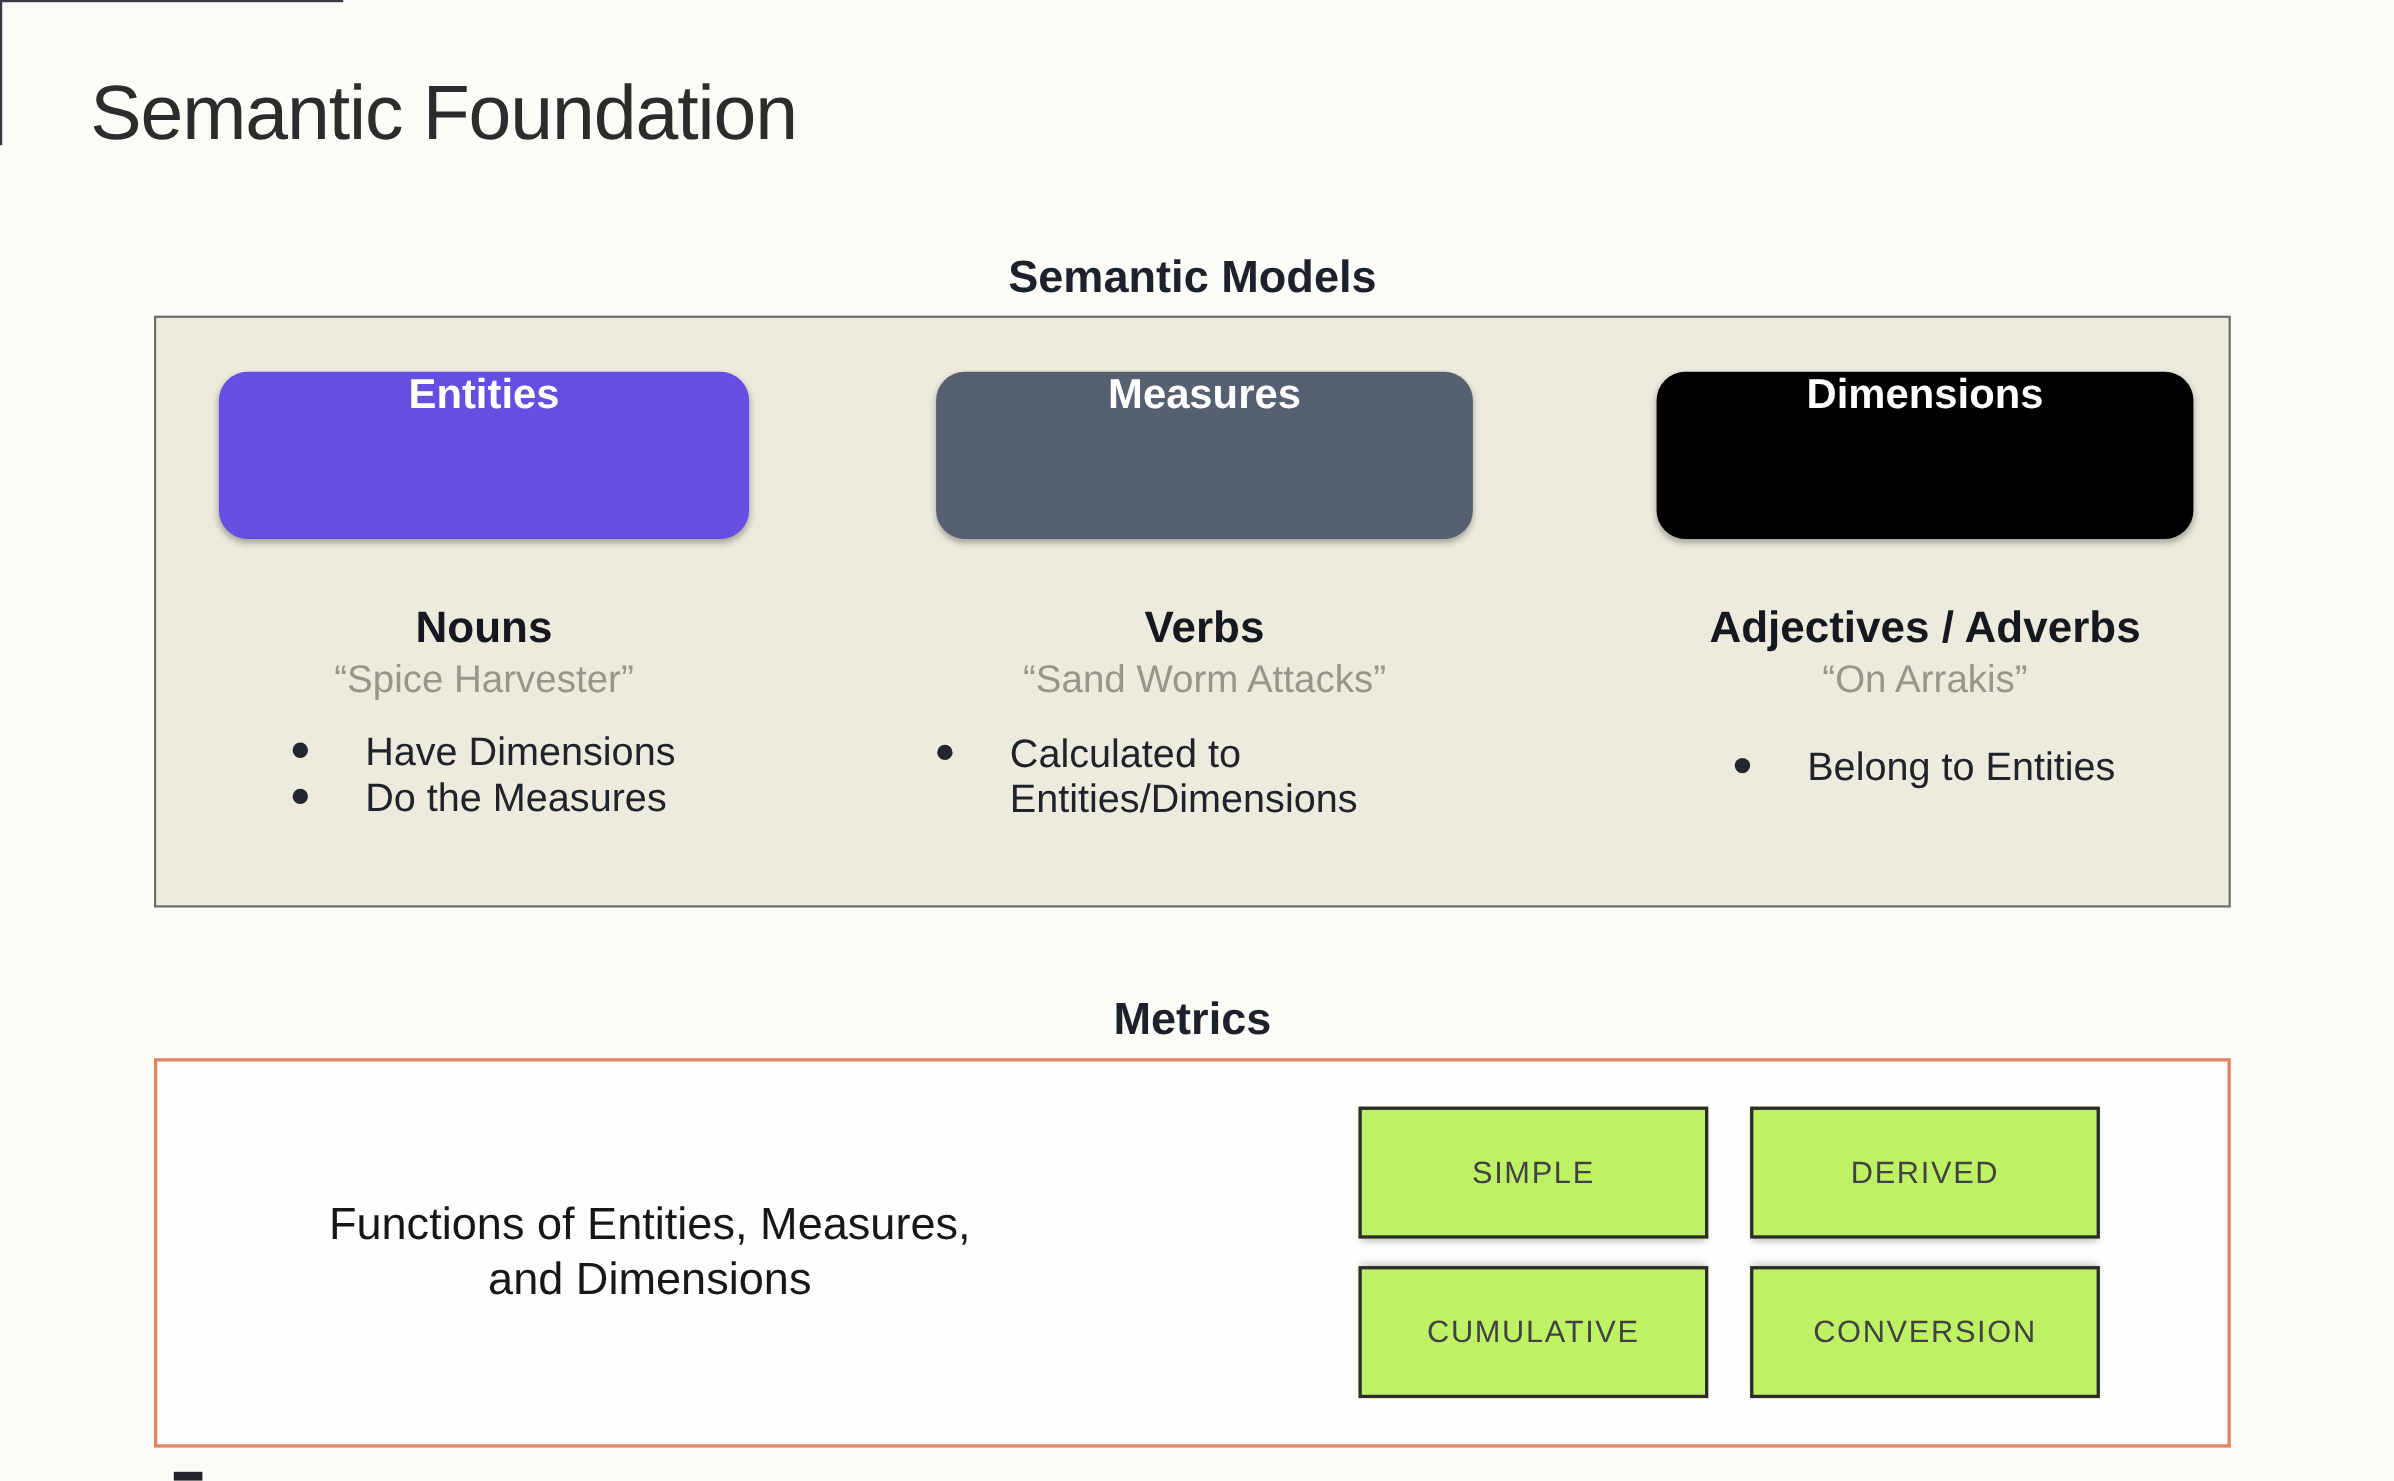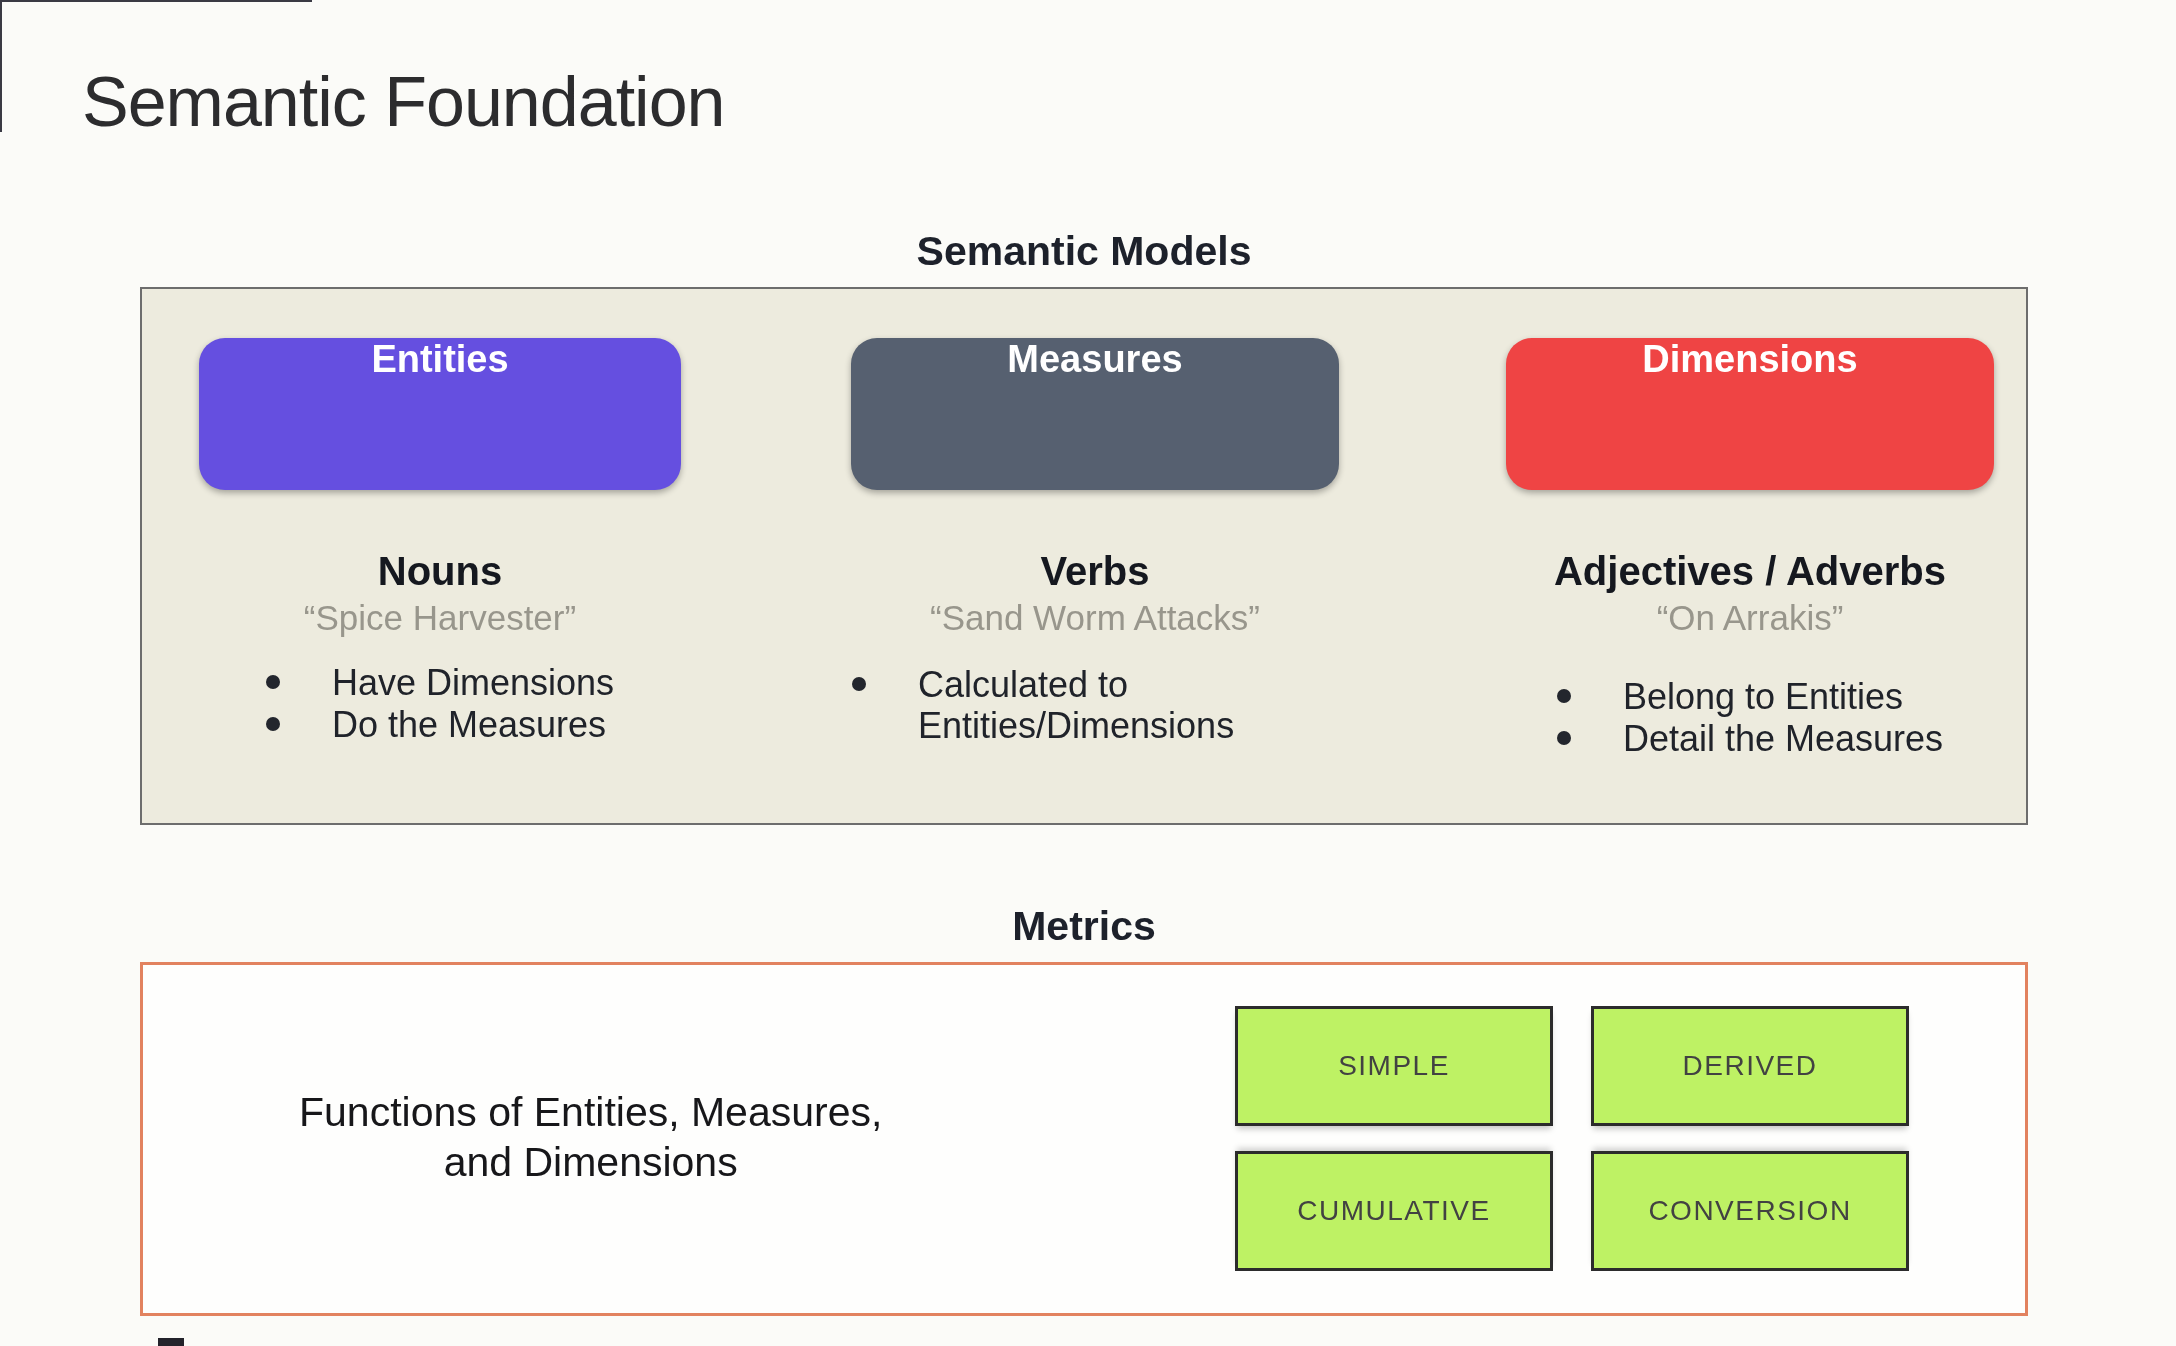--- a/index.html
+++ b/index.html
@@ -105,21 +105,21 @@
   <div class="section-heading sm-heading">Semantic Models</div>
 
   <div class="sm-panel" style="background: rgb(237, 235, 222);">
 
     <div class="model-button btn-entities" style="background: rgb(101, 79, 224);">
       <span>Entities</span>
     </div>
     <div class="model-button btn-measures" style="background: rgb(86, 96, 112);">
       <span>Measures</span>
     </div>
-    <div class="model-button btn-dimensions" style="background: #ef4444;">
+    <div class="model-button btn-dimensions" style="background: #000000;">
       <span>Dimensions</span>
     </div>
 
     <div class="model-col col-entities">
       <div class="pos-label">Nouns</div>
       <div class="pos-quote">“Spice Harvester”</div>
       <ul class="bullets">
         <li>
           <span class="bullet-dot"></span>
           <span class="bullet-text">Have Dimensions</span>
@@ -143,24 +143,20 @@
     </div>
 
     <div class="model-col col-dimensions">
       <div class="pos-label">Adjectives / Adverbs</div>
       <div class="pos-quote">“On Arrakis”</div>
       <ul class="bullets">
         <li>
           <span class="bullet-dot"></span>
           <span class="bullet-text">Belong to Entities</span>
         </li>
-        <li>
-          <span class="bullet-dot"></span>
-          <span class="bullet-text">Detail the Measures</span>
-        </li>
       </ul>
     </div>
 
   </div>
 
   <div class="section-heading metrics-heading">Metrics</div>
 
   <div class="metrics-panel" style="border-color: rgb(226, 130, 95);">
 
     <div class="metrics-desc">

